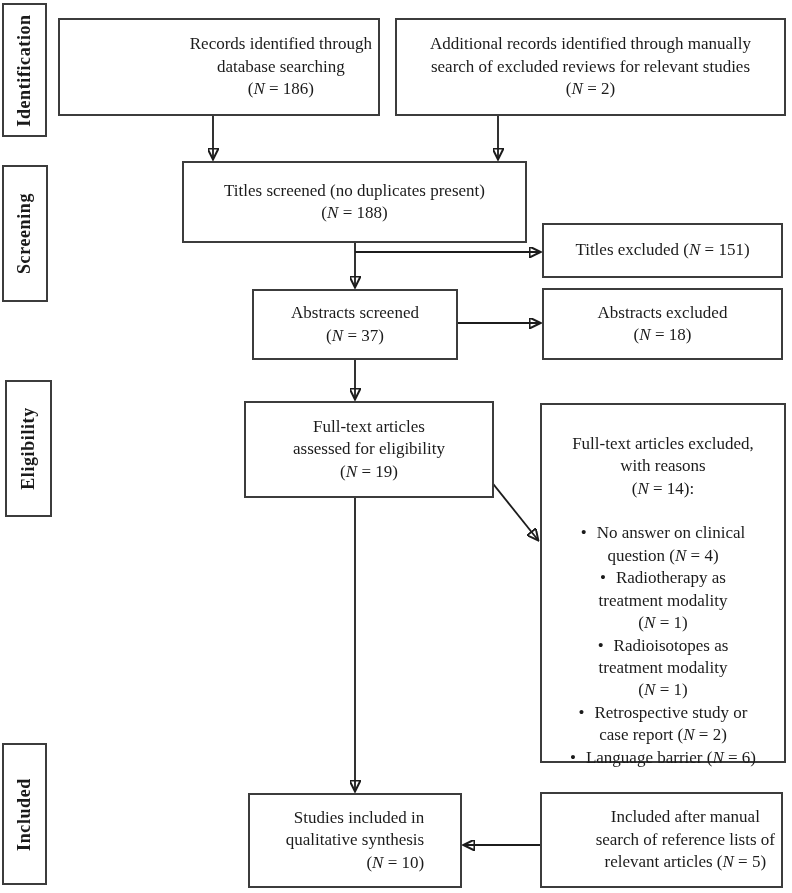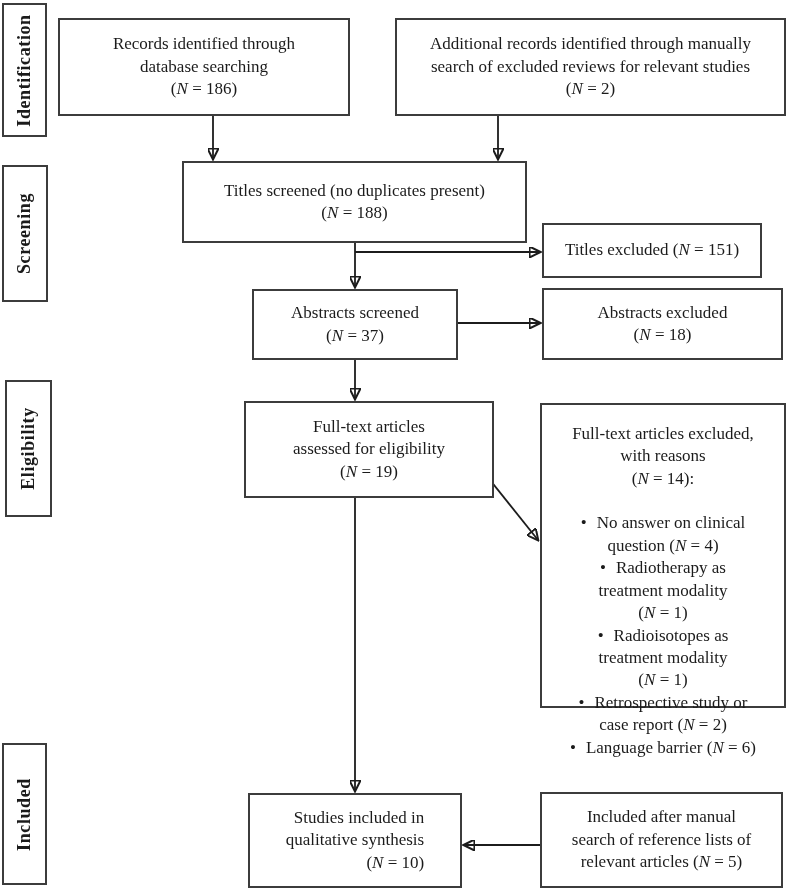--- a/index.html
+++ b/index.html
@@ -49,34 +49,34 @@
     z-index: 2;
   }
   .stage .rot {
     transform: rotate(-90deg);
     white-space: nowrap;
     font-weight: bold;
     font-size: 18px;
     letter-spacing: 0.6px;
   }
   
-  #box-records            { left: 58px;  top: 18px;  width: 292px; height: 98px; }
+  #box-records            { left: 58px;  top: 18px;  width: 322px; height: 98px; align-items: flex-end; }
   #box-additional         { left: 395px; top: 18px;  width: 391px; height: 98px; }
   #box-titles-screened    { left: 182px; top: 161px; width: 345px; height: 82px; }
-  #box-titles-excluded    { left: 542px; top: 223px; width: 220px; height: 55px; }
+  #box-titles-excluded    { left: 542px; top: 223px; width: 241px; height: 55px; }
   #box-abstracts-screened { left: 252px; top: 289px; width: 206px; height: 71px; text-align: center; }
   #box-abstracts-excluded { left: 542px; top: 288px; width: 241px; height: 72px; }
   #box-fulltext           { left: 244px; top: 401px; width: 250px; height: 97px; }
   #box-fulltext-excluded  {
-    left: 540px; top: 403px; width: 246px; height: 305px;
+    left: 540px; top: 403px; width: 246px; height: 360px;
     justify-content: flex-start;
-    padding-top: 18px;
+    padding-top: 28px;
   }
   #box-studies-included   { left: 248px; top: 793px; width: 214px; height: 95px; text-align: right; }
-  #box-included-manual    { left: 540px; top: 792px; width: 243px; height: 96px; }
+  #box-included-manual    { left: 540px; top: 792px; width: 243px; height: 96px; align-items: flex-end; }
   
   #stage-identification { left: 2px; top: 3px;   width: 45px; height: 134px; }
   #stage-screening      { left: 2px; top: 165px; width: 46px; height: 137px; }
   #stage-eligibility    { left: 5px; top: 380px; width: 47px; height: 137px; }
   #stage-included       { left: 2px; top: 743px; width: 45px; height: 142px; }
   
   #reasons-list {
     list-style: none;
     margin: 22px 0 0 0;
     padding: 0;

